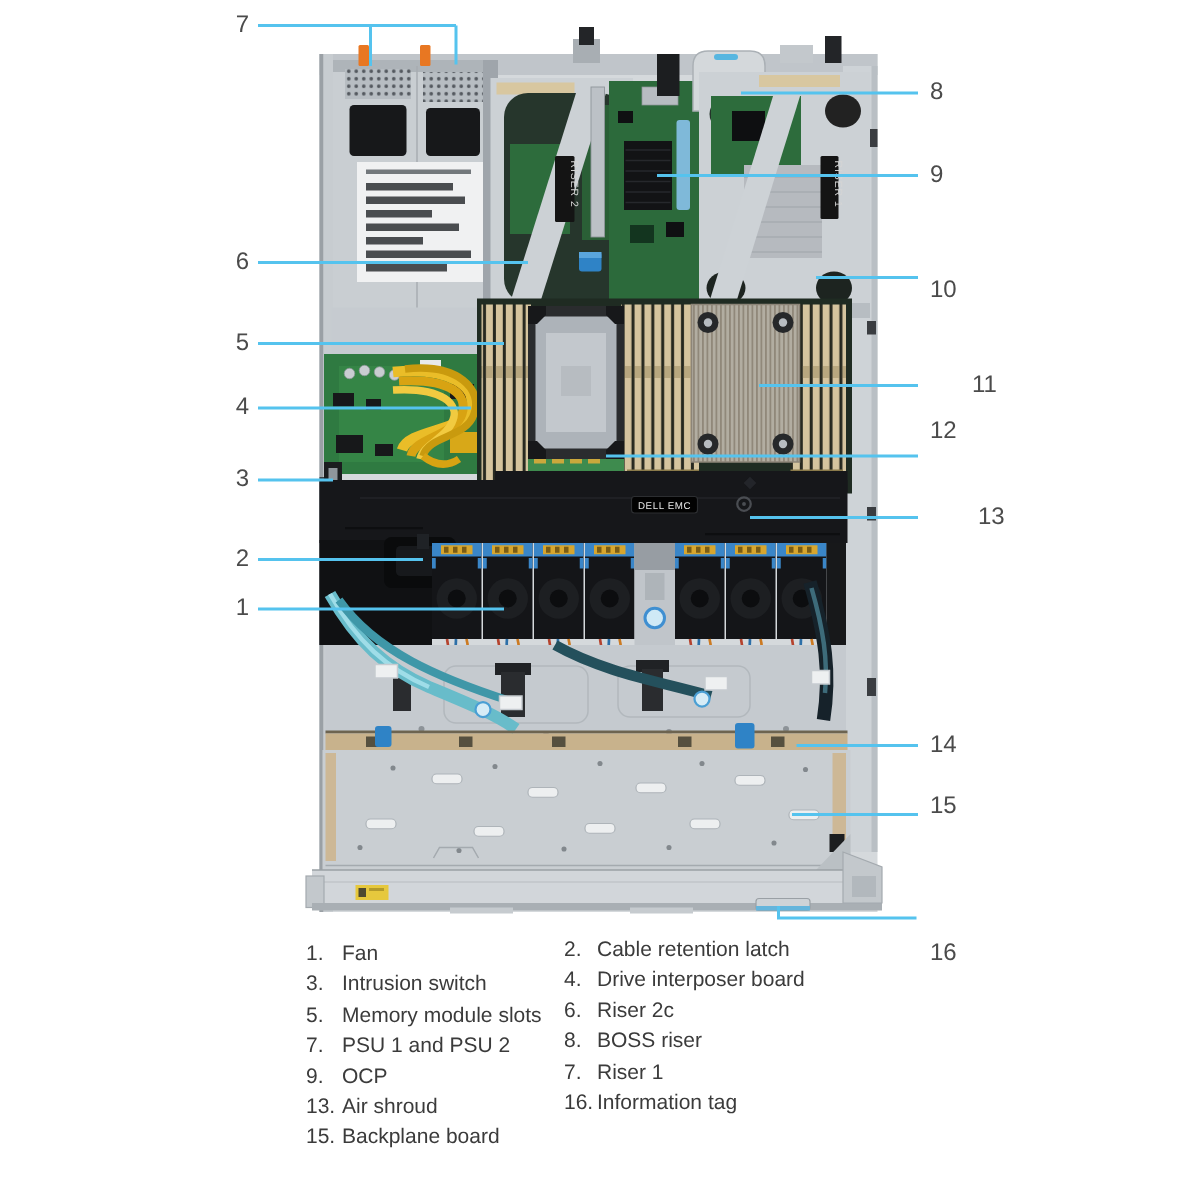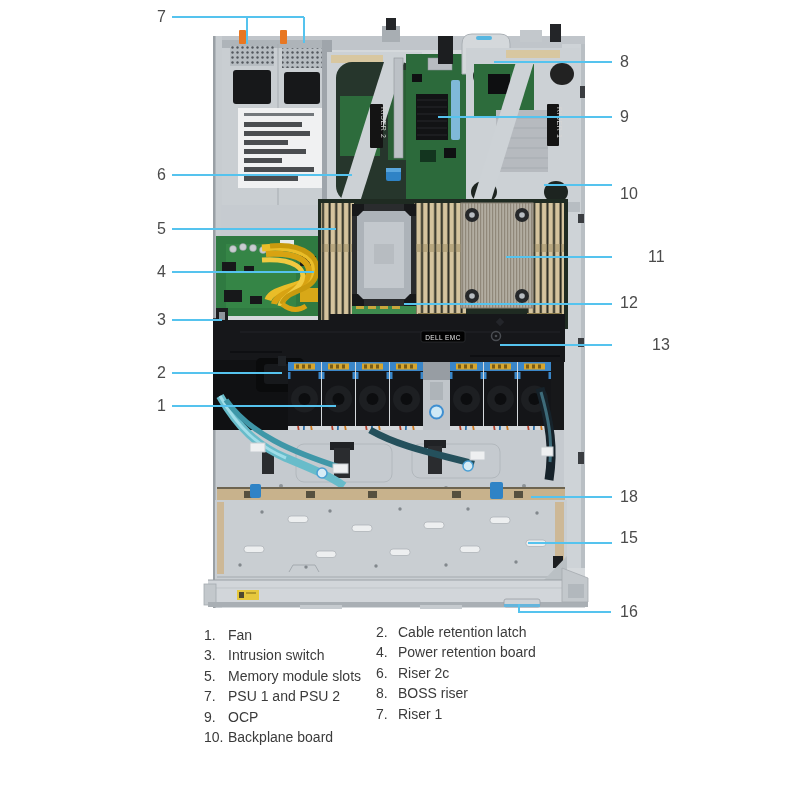--- a/index.html
+++ b/index.html
@@ -375,25 +375,25 @@
 <span class="co l" style="left:144px;top:167px">6</span>
 <span class="co l" style="left:144px;top:221px">5</span>
 <span class="co l" style="left:144px;top:264px">4</span>
 <span class="co l" style="left:144px;top:312px">3</span>
 <span class="co l" style="left:144px;top:365px">2</span>
 <span class="co l" style="left:144px;top:398px">1</span>
 <span class="co" style="left:620px;top:54px">8</span>
 <span class="co" style="left:620px;top:109px">9</span>
 <span class="co" style="left:620px;top:186px">10</span>
 <span class="co" style="left:648px;top:249px">11</span>
-<span class="co" style="left:620px;top:295px">12</span>
+<span class="co" style="left:620px;top:280px">12</span>
 <span class="co" style="left:652px;top:337px">13</span>
-<span class="co" style="left:620px;top:489px">18</span>
+<span class="co" style="left:620px;top:489px">14</span>
 <span class="co" style="left:620px;top:530px">15</span>
-<span class="co" style="left:620px;top:604px">16</span>
+<span class="co" style="left:620px;top:628px">16</span>
 
 <div>
   <div class="legend-col" style="left:204px;top:627px">
     <div class="legend-row">
           <span class="lnum">1.</span>
           <span class="llabel">Fan</span>
         </div>
     <div class="legend-row">
           <span class="lnum">3.</span>
           <span class="llabel">Intrusion switch</span>
@@ -404,41 +404,49 @@
         </div>
     <div class="legend-row">
           <span class="lnum">7.</span>
           <span class="llabel">PSU 1 and PSU 2</span>
         </div>
     <div class="legend-row">
           <span class="lnum">9.</span>
           <span class="llabel">OCP</span>
         </div>
     <div class="legend-row">
-          <span class="lnum">10.</span>
+          <span class="lnum">13.</span>
+          <span class="llabel">Air shroud</span>
+        </div>
+    <div class="legend-row">
+          <span class="lnum">15.</span>
           <span class="llabel">Backplane board</span>
         </div>
   </div>
   <div class="legend-col r" style="left:376px;top:624px">
     <div class="legend-row">
           <span class="lnum">2.</span>
           <span class="llabel">Cable retention latch</span>
         </div>
     <div class="legend-row">
           <span class="lnum">4.</span>
-          <span class="llabel">Power retention board</span>
+          <span class="llabel">Drive interposer board</span>
         </div>
     <div class="legend-row">
           <span class="lnum">6.</span>
           <span class="llabel">Riser 2c</span>
         </div>
     <div class="legend-row">
           <span class="lnum">8.</span>
           <span class="llabel">BOSS riser</span>
         </div>
     <div class="legend-row">
           <span class="lnum">7.</span>
           <span class="llabel">Riser 1</span>
         </div>
+    <div class="legend-row">
+          <span class="lnum">16.</span>
+          <span class="llabel">Information tag</span>
+        </div>
   </div>
 </div>
 
 </div>
 
 </body></html>

